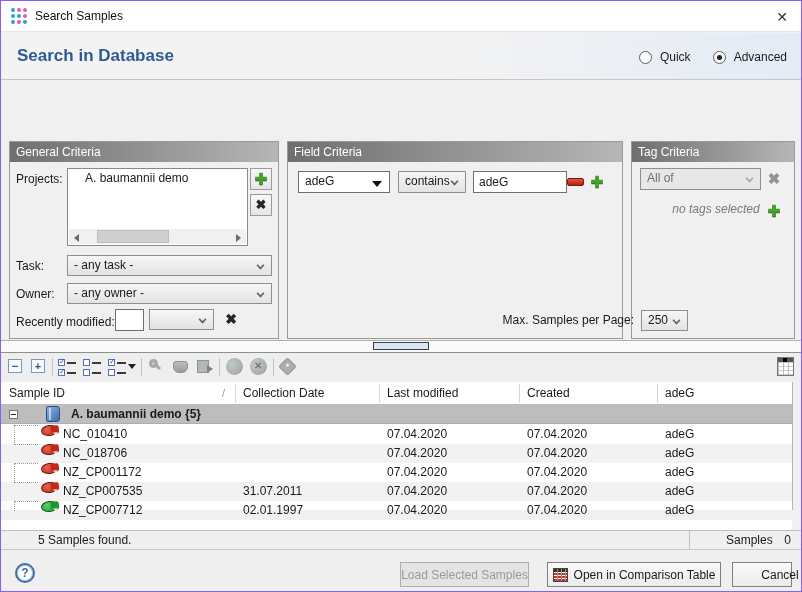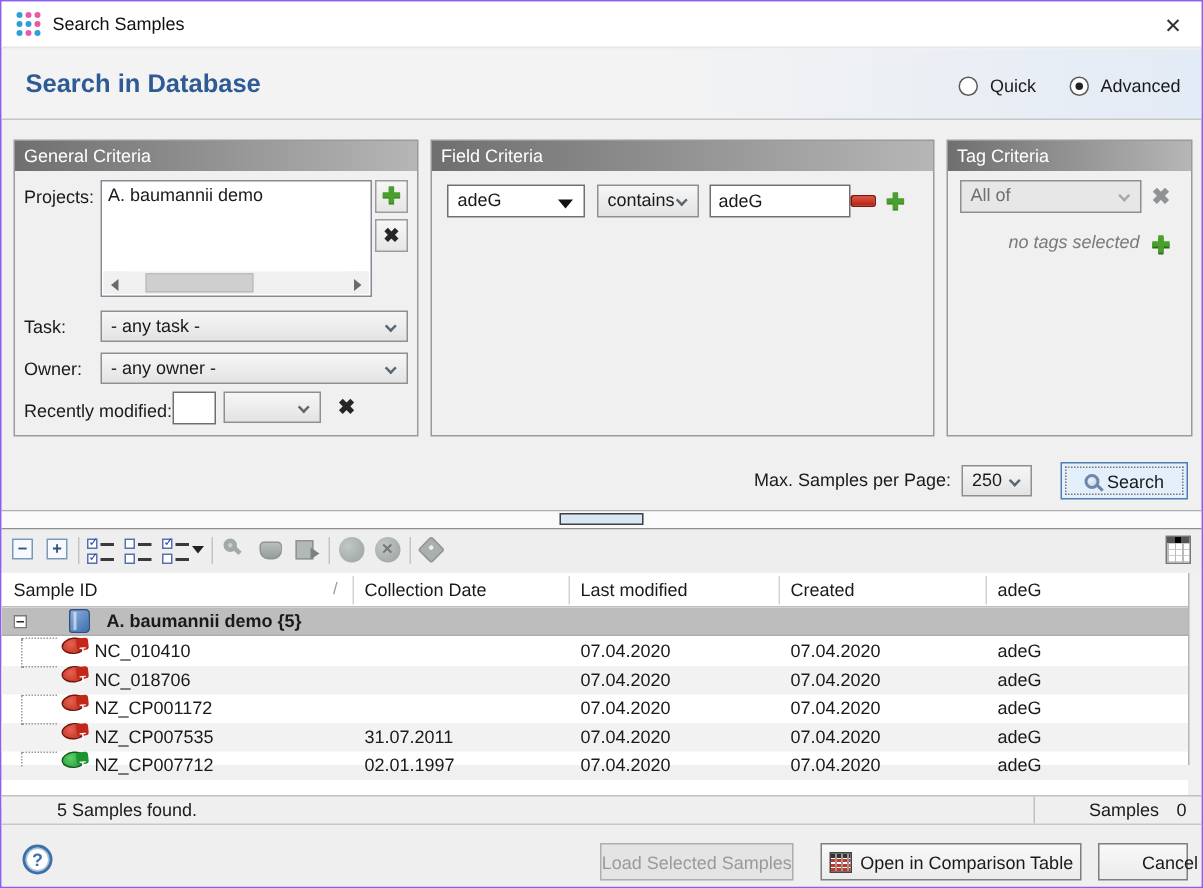--- a/index.html
+++ b/index.html
@@ -16,31 +16,31 @@
 
   
   #headstrip { position:absolute; left:0; top:32px; width:800px; height:47px; background:linear-gradient(to right,#f3f3f3 55%,#e3ebf6); border-bottom:1px solid #c6c6c6; }
   #db-title { position:absolute; left:16px; top:13px; font-size:17px; font-weight:bold; color:#2f5b94; }
   .radio-row { position:absolute; right:14px; top:17px; display:flex; align-items:center; gap:8px; }
   .radio { width:13px; height:13px; border:1px solid #5a5a5a; border-radius:50%; background:#fff; position:relative; }
   .radio.sel::after { content:""; position:absolute; left:3px; top:3px; width:5px; height:5px; border-radius:50%; background:#222; }
   .radio-label { margin-right:14px; }
 
   
-  .panel { position:absolute; border:1px solid #9a9a9a; background:#f0f0f0; }
+  .panel { position:absolute; border:1px solid #9a9a9a; background:#f0f0f0;margin-top:48px; }
   .panel-head { height:20px; line-height:20px; padding-left:6px; color:#fff; background:linear-gradient(to right,#6f6f6f,#b6b6b6); }
   #panel-general { left:8px; top:92px; width:270px; height:198px; }
   #panel-field   { left:286px; top:92px; width:336px; height:198px; }
   #panel-tag     { left:630px; top:92px; width:164px; height:198px; }
 
   .lbl { position:absolute; }
 
   
   #projects-list { position:absolute; left:57px; top:26px; width:181px; height:78px; background:#fff; border:1px solid #838a93; }
-  #projects-list .item { padding:2px 4px; }
+  #projects-list .item { padding:2px 17px; }
   .hscroll { position:absolute; left:1px; right:1px; bottom:1px; height:15px; background:#f0f0f0; }
   .hs-arrow { position:absolute; top:0; width:15px; height:15px; background:#f0f0f0; }
   .hs-arrow::after { content:""; position:absolute; top:5px; border-top:4px solid transparent; border-bottom:4px solid transparent; }
   .hs-left { left:0; } .hs-left::after { left:5px; border-right:5px solid #6a6a6a; }
   .hs-right { right:0; } .hs-right::after { right:5px; border-left:5px solid #6a6a6a; }
   .hs-thumb { position:absolute; top:1px; left:28px; width:72px; height:13px; background:#cfcfcf; border:1px solid #bdbdbd; }
 
   .sq-btn { position:absolute; width:22px; height:22px; background:linear-gradient(#f7f7f7,#e6e6e6); border:1px solid #9b9b9b; text-align:center; line-height:20px; }
   .plus-glyph { color:#4aa02c; font-weight:bold; font-size:15px; text-shadow:0 1px 0 #2c6e14; }
   .x-dark { color:#262626; font-weight:bold; font-size:13px; }
@@ -219,24 +219,20 @@
     </div>
     <span class="bare-icon x-gray" style="left:132px;top:28px;width:20px">✖</span>
     <div id="no-tags">no tags selected</div>
     <span class="bare-icon plus-glyph" style="left:132px;top:60px;width:20px">✚</span>
   </div>
 
   <span id="max-label">Max. Samples per Page:</span>
   <div class="combo" id="max-combo">
     <span>250</span><span class="chv"></span>
   </div>
-  <div id="search-btn">
-    <span class="mag"></span>
-    <span>Search</span>
-  </div>
 
   <div id="sep-top"></div>
   <div id="split-strip"></div>
   <div id="split-handle"></div>
   <div id="sep-bottom"></div>
 
   <div id="toolbar">
     <span class="tbtn" style="left:5px">
         <span class="nodebox">−</span>
       </span>

